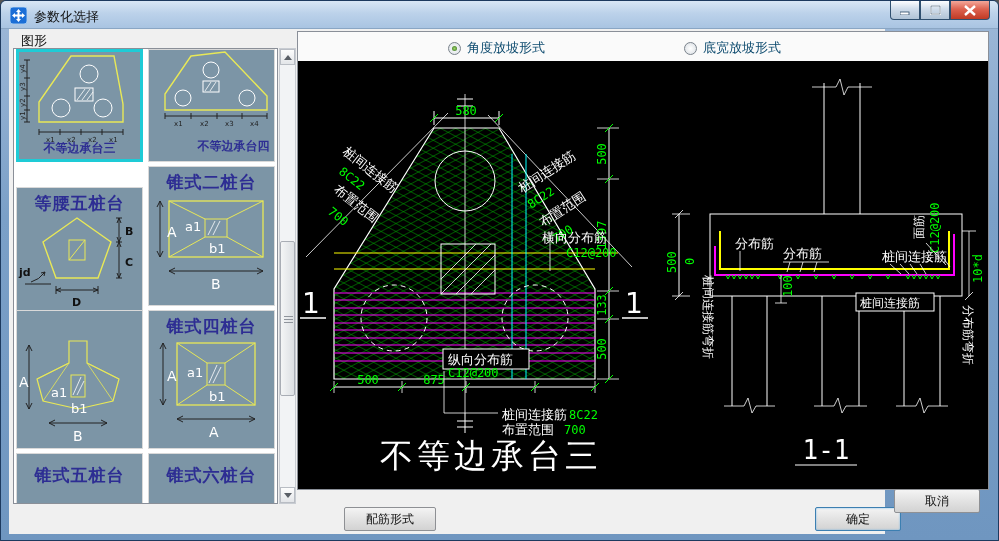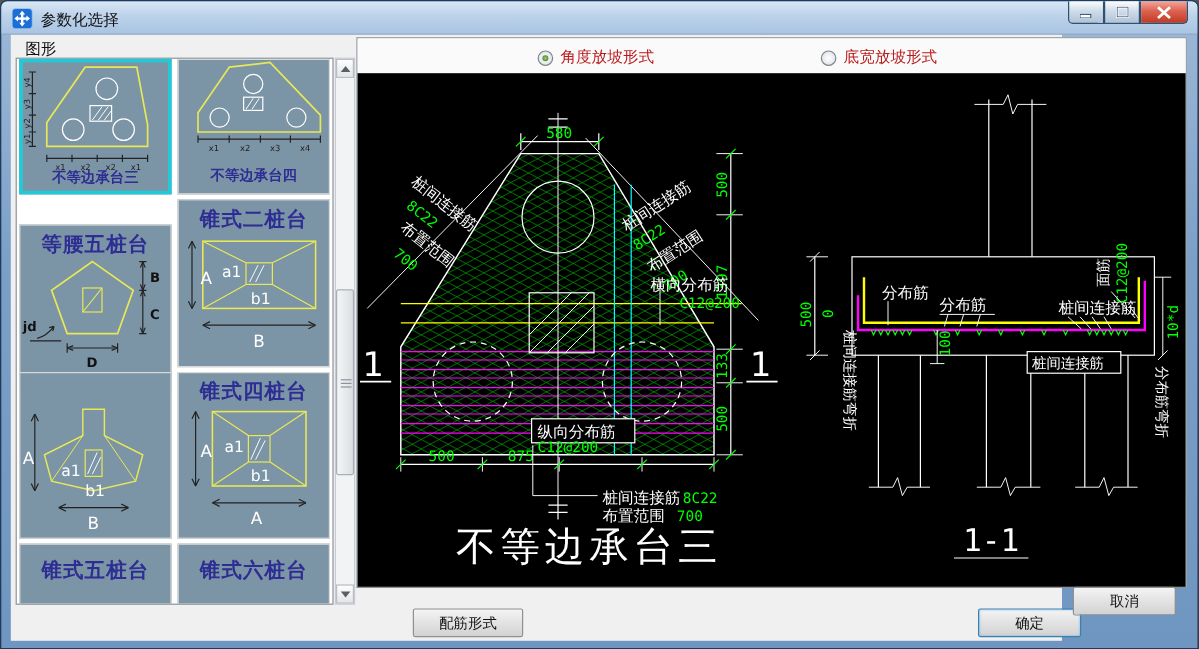--- a/index.html
+++ b/index.html
@@ -50,21 +50,21 @@
     background:#8f949c; box-shadow:0 3px 0 #8f949c, 0 6px 0 #8f949c; }
 
   .content { position:absolute; left:288px; top:2px; width:692px; height:459px;
     background:#fafafa; border:1px solid #8a8f98; }
   .radio-row { position:absolute; left:0; top:0; width:100%; height:29px; background:#fafafa; }
   .radio { position:absolute; top:7px; display:flex; align-items:center; cursor:default; }
   .radio .rb { width:13px; height:13px; border-radius:50%;
     border:1px solid #7b838c; background:radial-gradient(#ffffff,#d8dde2); margin-right:6px; position:relative; }
   .radio .rb.on::after { content:""; position:absolute; left:3px; top:3px; width:5px; height:5px;
     border-radius:50%; background:radial-gradient(#9fd468,#2e6b1e); }
-  .radio .rlabel { font-size:13px; color:#b91c1c; }
+  .radio .rlabel { font-size:13px; color:#0c4a6e; }
   .canvas { position:absolute; left:0; top:29px; width:690px; height:428px; background:#000; }
 
   .btn { position:absolute; height:24px; font-size:12px; color:#111;
     background:linear-gradient(#f4f4f4,#e4e4e4 45%,#d2d2d2);
     border:1px solid #8e9094; border-radius:2px; font-family:Liberation Mono, monospace; }
   .btn.focus { border:1px solid #3c7fb1; box-shadow:0 0 2px #6cb4e8 inset;margin-left:44px; }
 
   svg text { font-family:"DejaVu Sans","Liberation Sans",sans-serif; }
   svg text.mono { font-family:"DejaVu Sans Mono","Liberation Mono",monospace; }
 </style>
@@ -141,21 +141,21 @@
           <circle cx="98" cy="48" r="8" fill="none" stroke="#fff"></circle>
           <rect x="54" y="31" width="16" height="11" fill="none" stroke="#fff"></rect>
           <path d="M56,41 L62,32 M61,41 L67,32" stroke="#fff" stroke-width="0.8"></path>
           <line x1="16" y1="66" x2="118" y2="66" stroke="#222"></line>
           <path d="M16,63 V69 M42,63 V69 M68,63 V69 M93,63 V69 M118,63 V69" stroke="#222"></path>
           <text x="25" y="76" font-size="7" fill="#222">x1</text>
           <text x="51" y="76" font-size="7" fill="#222">x2</text>
           <text x="76" y="76" font-size="7" fill="#222">x3</text>
           <text x="101" y="76" font-size="7" fill="#222">x4</text>
         </svg>
-        <div class="tlabel" style="bottom:6px;">不等边承台四</div>
+        <div class="tlabel" style="bottom:6px;margin-left:22px;">不等边承台四</div>
       </div>
 
       <div class="tile" style="left:2px;top:118px;height:140px;margin-top:20px;">
         <div class="ttitle">等腰五桩台</div>
         <svg width="125" height="110" viewBox="0 0 125 110" style="position:absolute;top:26px;">
           <polygon points="60,4 94,28 81,64 39,64 26,28" fill="none" stroke="#e8e857" stroke-width="1.4"></polygon>
           <rect x="52" y="26" width="16" height="20" fill="none" stroke="#e8e857"></rect>
           <line x1="52" y1="46" x2="68" y2="26" stroke="#e8e857"></line>
           <line x1="102" y1="4" x2="102" y2="64" stroke="#222"></line>
           <path d="M99,4 H105 M99,28 H105 M99,64 H105 M102,4 l-2,5 M102,4 l2,5 M102,28 l-2,-5 M102,28 l2,-5 M102,28 l-2,5 M102,28 l2,5 M102,64 l-2,-5 M102,64 l2,-5" stroke="#222"></path>

